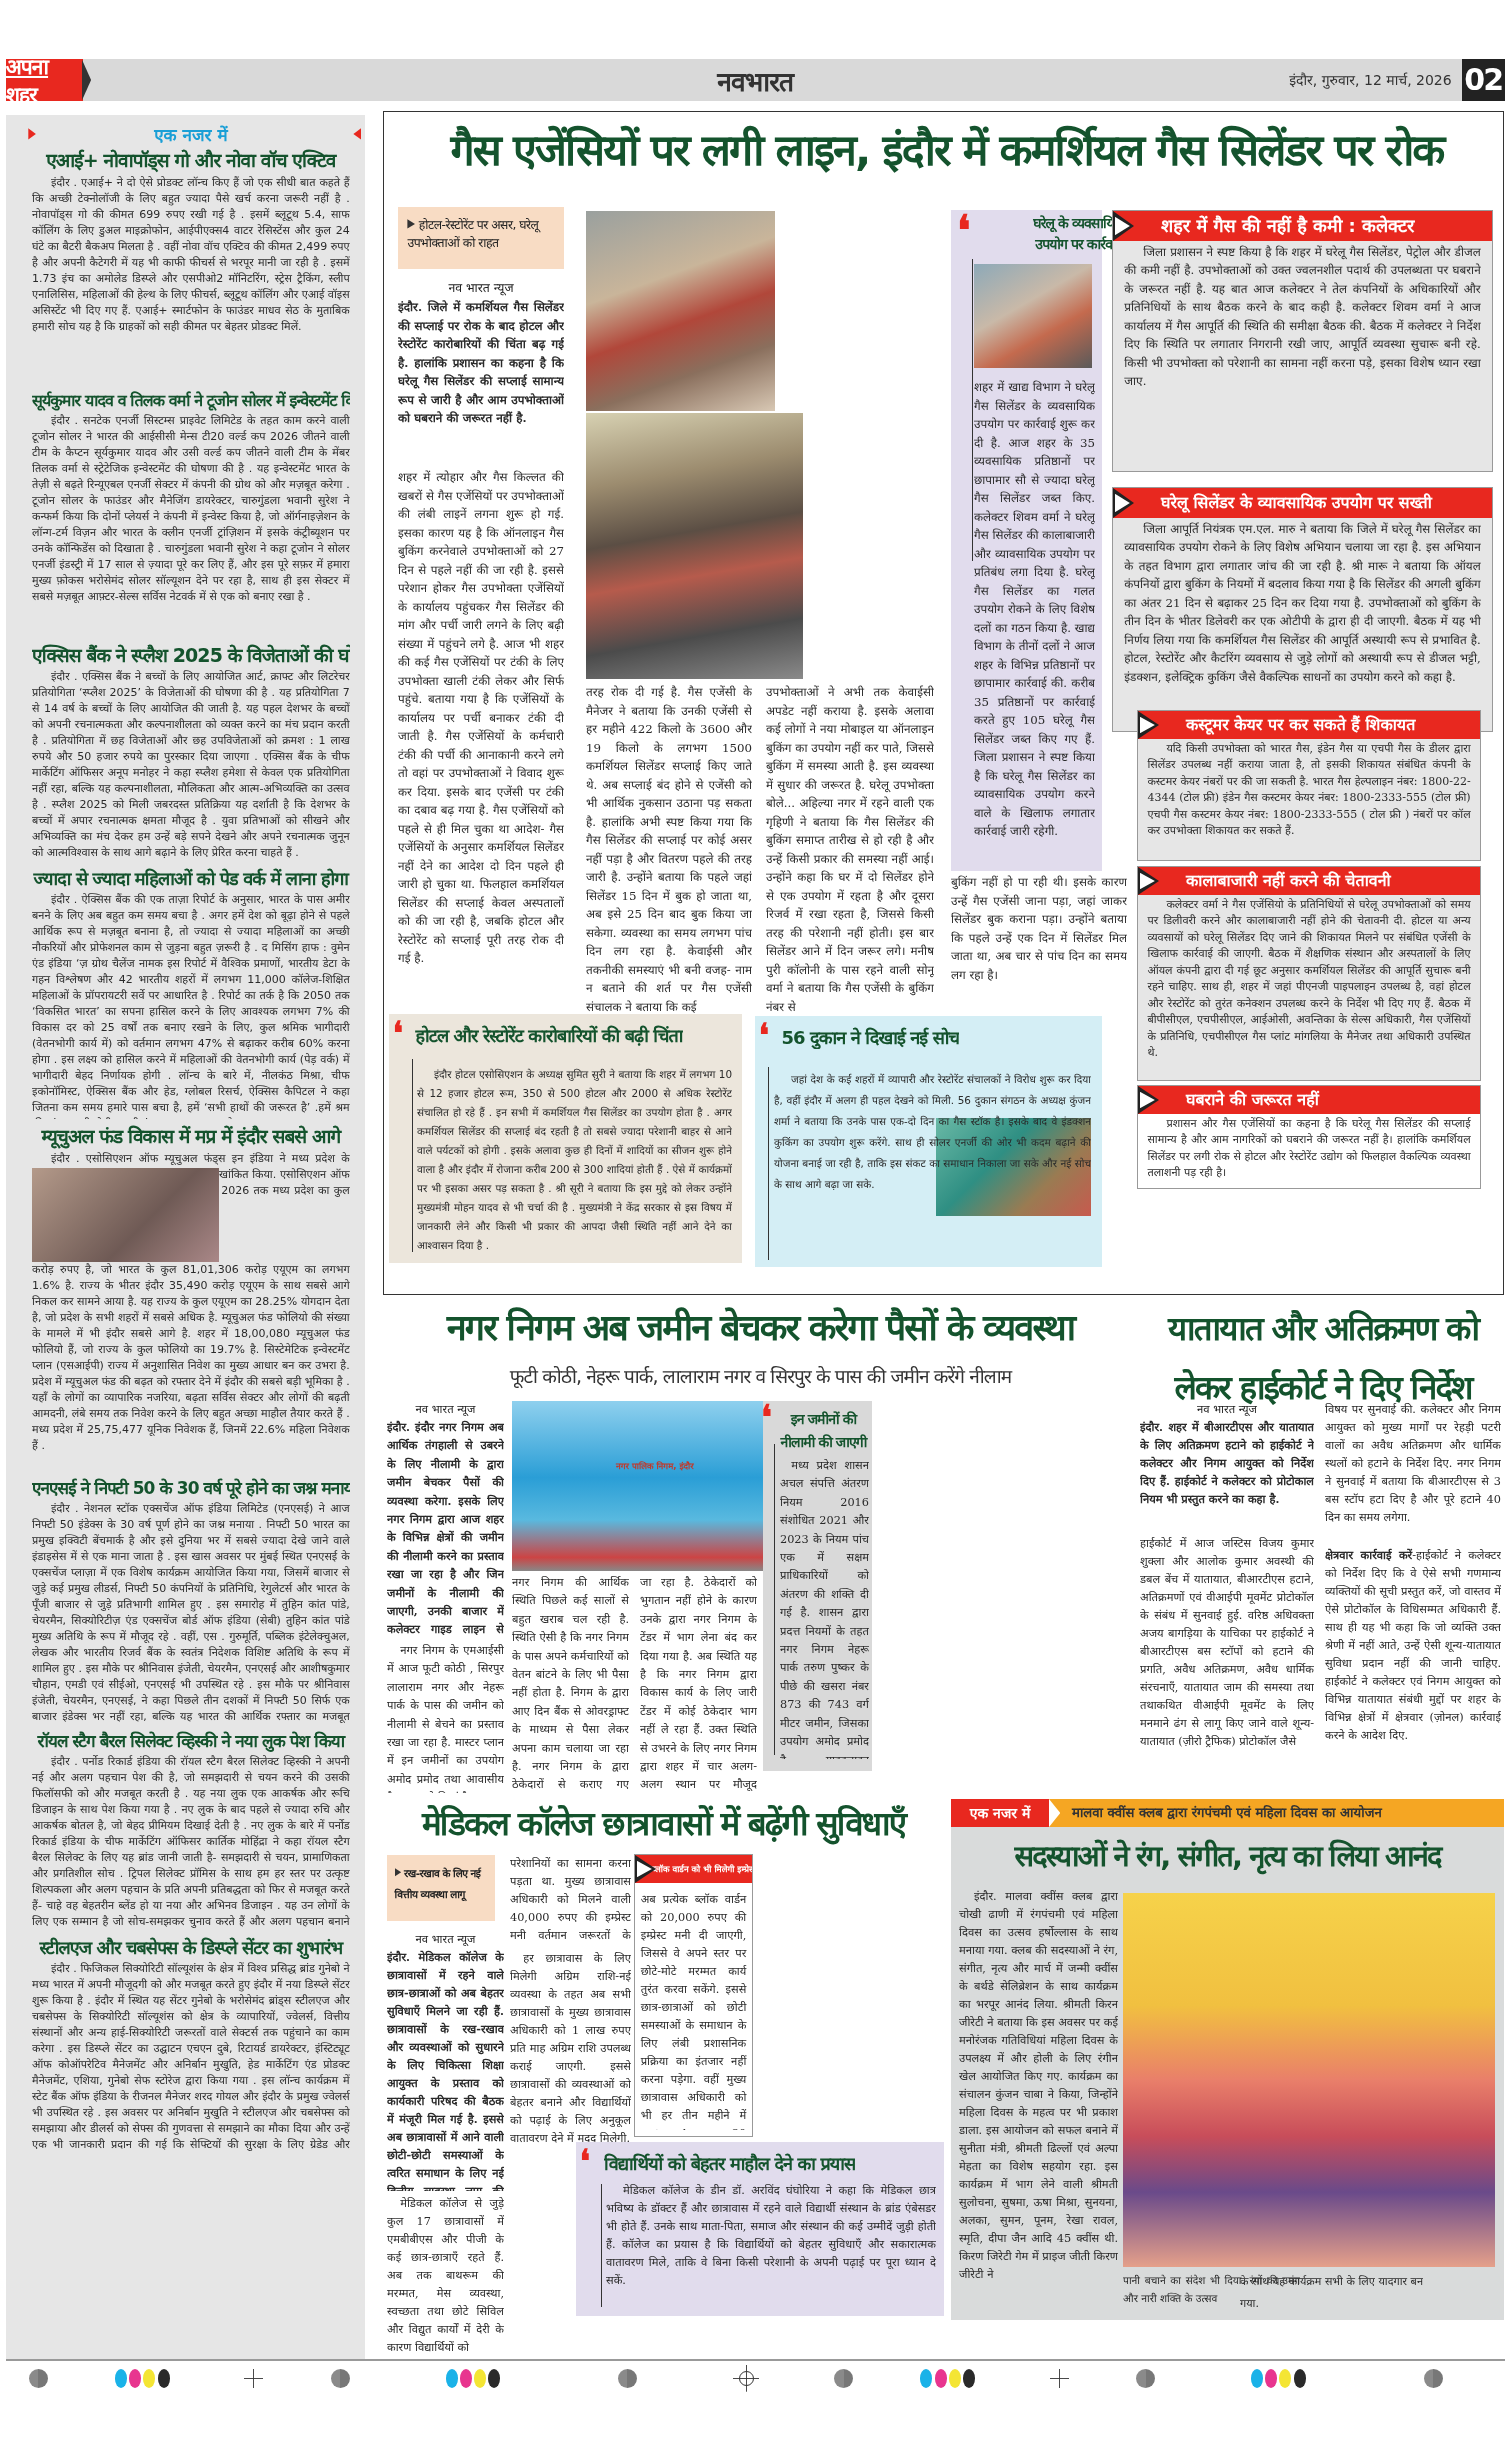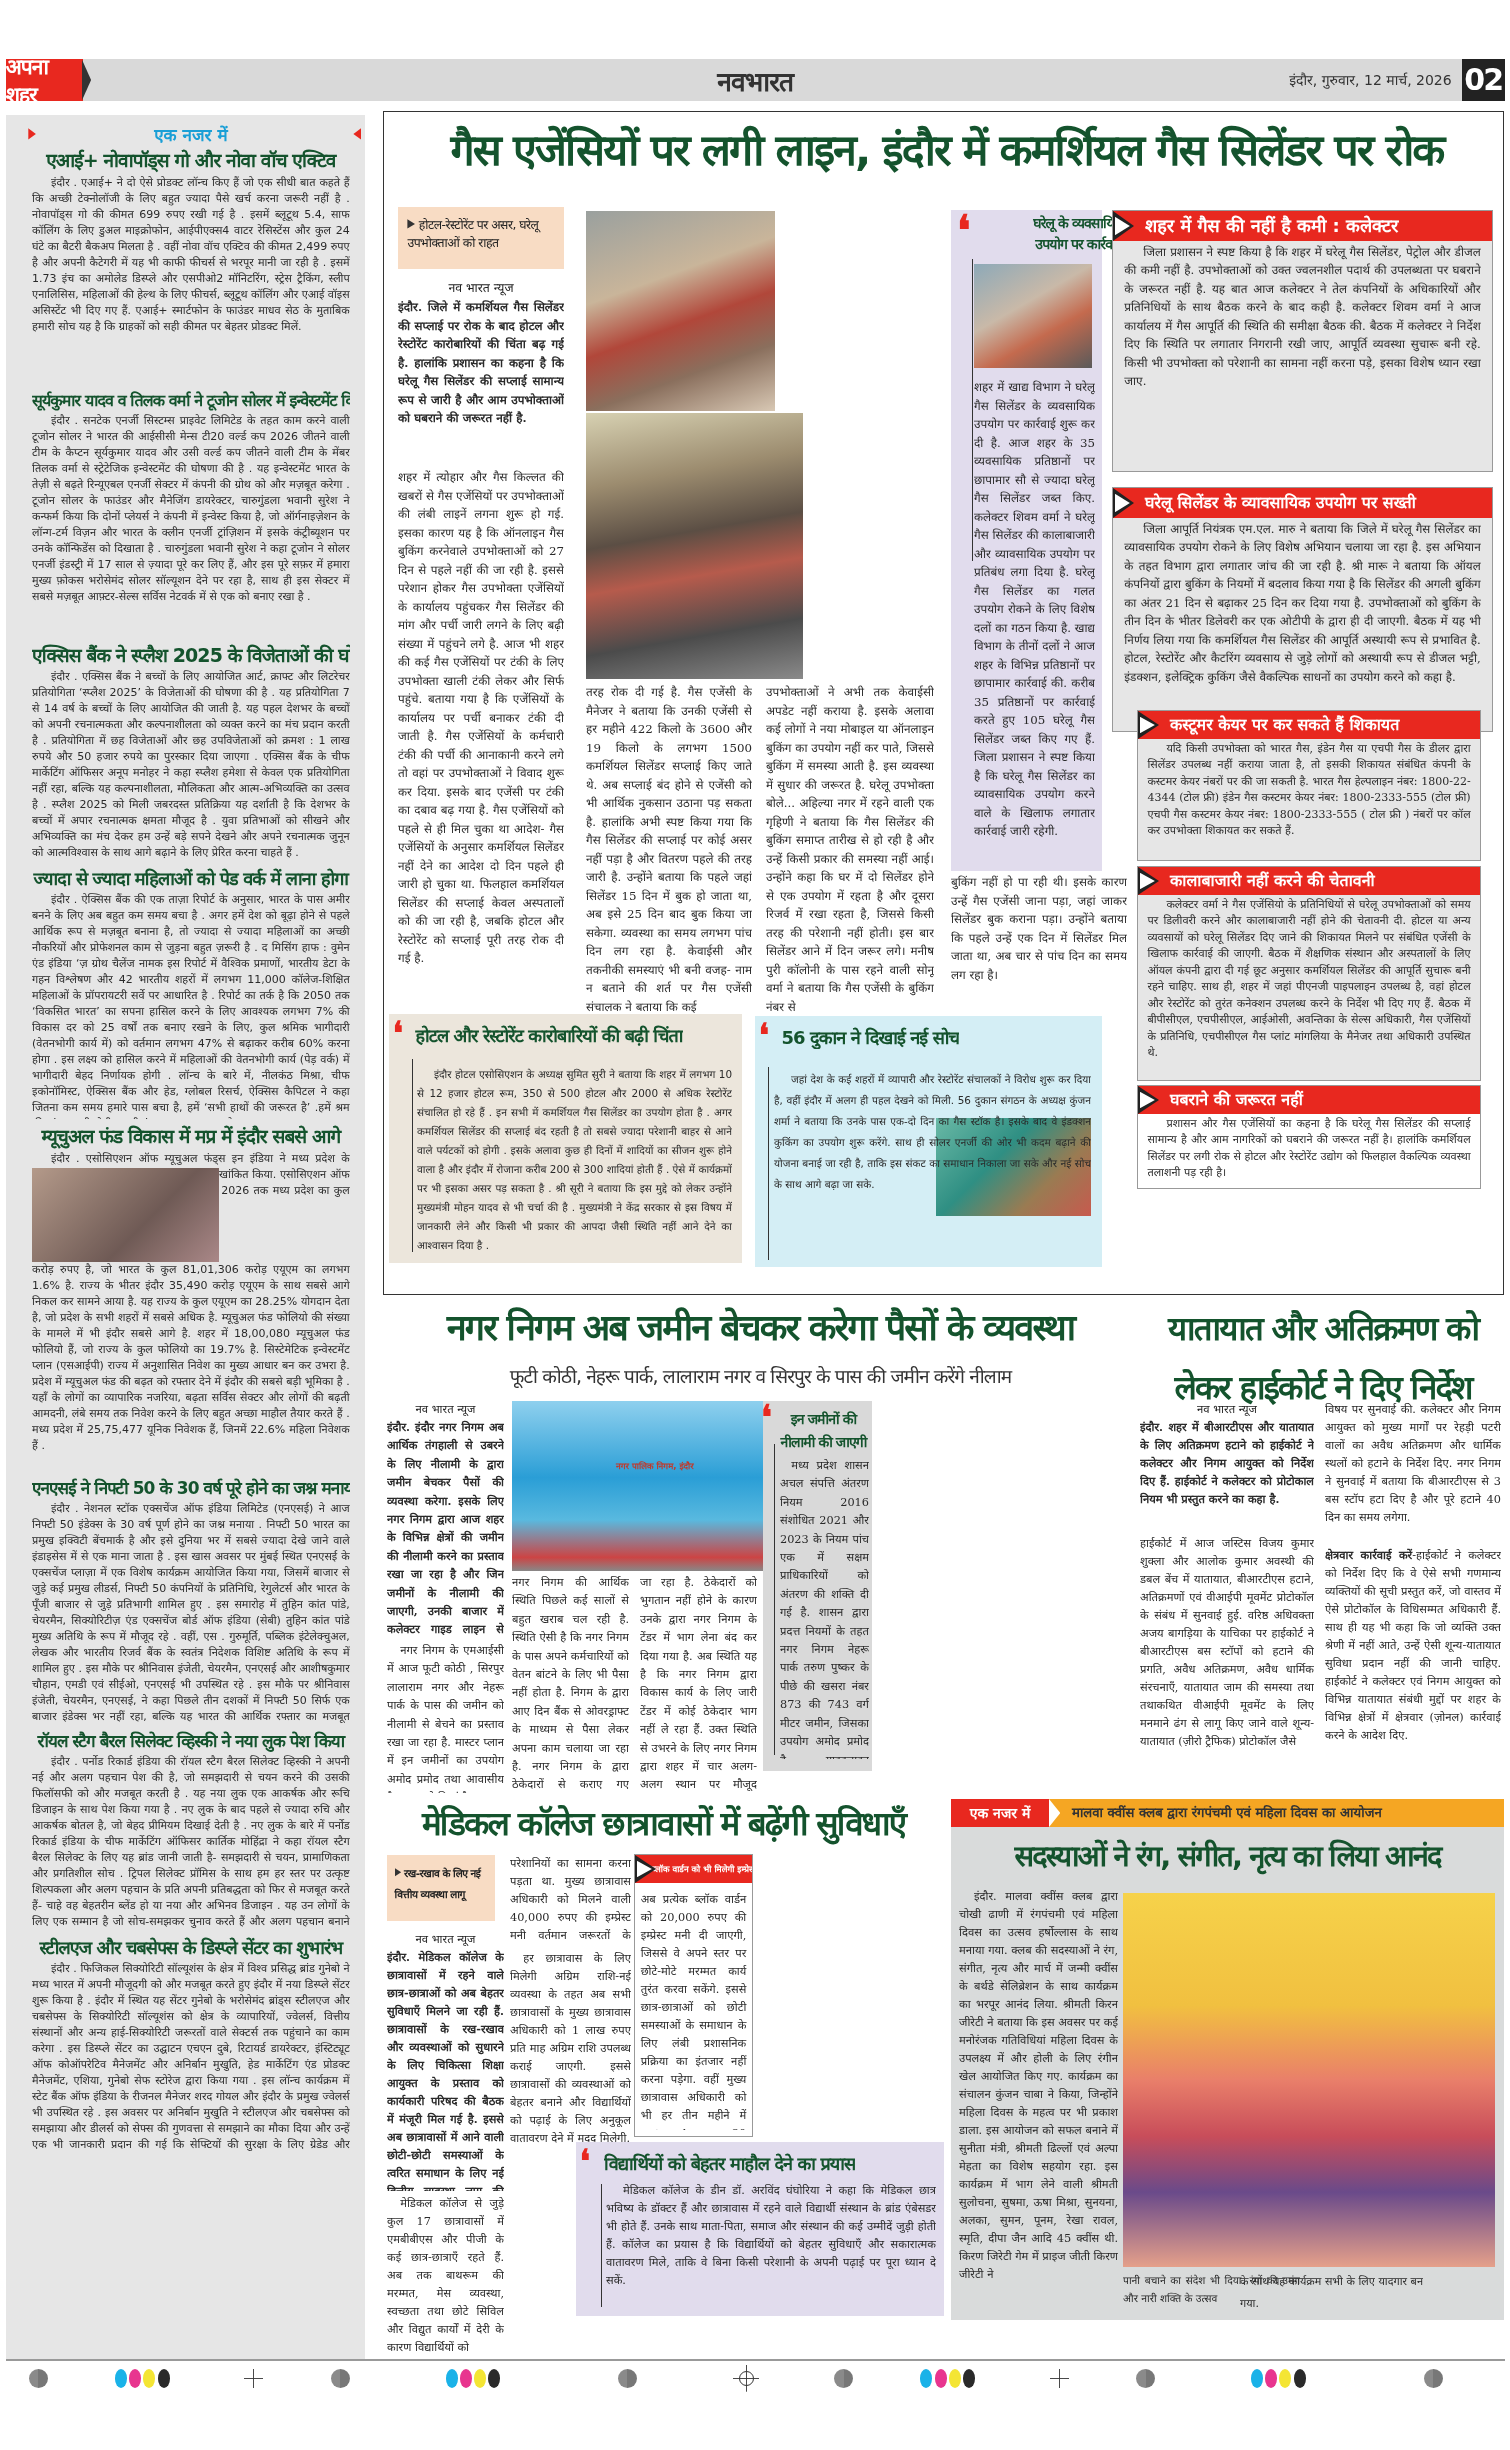--- a/index.html
+++ b/index.html
@@ -2,33 +2,33 @@
 <html style="font-size:15px"><head>
 <meta charset="utf-8">
 <style>
 *{box-sizing:border-box;margin:0;padding:0}
 body{width:1510px;height:2450px;background:#fff;font-family:"DejaVu Sans",sans-serif;color:#222;position:relative;overflow:hidden}
 .abs{position:absolute}
 .body-text{font-family:"DejaVu Serif",serif;font-size:11.8px;line-height:18.5px;color:#2a2a2a;text-align:justify;overflow:hidden}
 .cond{font-family:"DejaVu Sans",sans-serif;font-size:11px;line-height:16px;color:#2a2a2a;text-align:justify;overflow:hidden}
 .hd{font-family:"DejaVu Sans",sans-serif;font-weight:bold;color:#14532d;letter-spacing:-0.9px;white-space:nowrap;overflow:hidden}
 .photo{background:#8a8a8a;overflow:hidden}
-.redbar{background:#e8281f;color:#fff;font-weight:bold;font-family:"DejaVu Sans",sans-serif;white-space:nowrap;overflow:hidden;position:relative;padding-left:32px}
+.redbar{background:#e8281f;color:#fff;font-weight:bold;font-family:"DejaVu Sans",sans-serif;white-space:nowrap;overflow:hidden;position:relative;padding-left:48px}
 .redbar::before{content:"";position:absolute;left:0;top:0;bottom:0;width:21px;background:#222;clip-path:polygon(0 0,100% 50%,0 100%)}
 .redbar::after{content:"";position:absolute;left:1.9px;top:5.7px;bottom:5.7px;width:15px;background:#fff;clip-path:polygon(0 0,100% 50%,0 100%)}
 .quote{color:#e8281f;font-weight:bold;font-family:"DejaVu Serif",serif}
 .vline{border-left:1.9px solid #333}
 .dot{position:absolute;border-radius:50%;width:12.3px;height:19px}
 </style>
 </head>
 <body>
 
 <div class="abs" style="left:5.7px;top:59px;width:1499px;height:42px;background:#d9d9d9;">
   <div class="abs" style="left:0;top:0;width:77px;height:42px;background:#e8281f;"></div>
-  <div class="abs" style="left:0;top:0;width:79px;height:42px;display:flex;align-items:center;justify-content:center;color:#fff;font-weight:bold;font-size:21px;letter-spacing:-0.9px;">
+  <div class="abs" style="left:0;top:0;width:79px;height:42px;display:flex;align-items:center;justify-content:center;color:#fff;font-weight:bold;font-size:21px;letter-spacing:-0.9px;text-decoration:underline;">
     <span>अपना शहर</span>
   </div>
   <div class="abs" style="left:76px;top:0;width:9.4px;height:42px;background:#333;clip-path:polygon(0 0,100% 50%,0 100%);"></div>
   <div class="abs" style="left:0;width:100%;top:3.8px;text-align:center;font-weight:bold;font-size:26.4px;color:#333;letter-spacing:-0.9px;">नवभारत</div>
   <div class="abs" style="right:53px;top:11.3px;font-size:14px;color:#333;">इंदौर, गुरुवार, 12 मार्च, 2026</div>
   <div class="abs" style="right:0;top:0;width:43px;height:42px;background:#222;color:#fff;font-weight:bold;font-size:30px;text-align:center;line-height:42px;letter-spacing:-1.9px;">02</div>
 </div>
 
 <div class="abs" style="left:5.7px;top:115px;width:115px;"></div>
 <div class="abs" style="left:5.7px;top:115px;width:117px;"></div>

